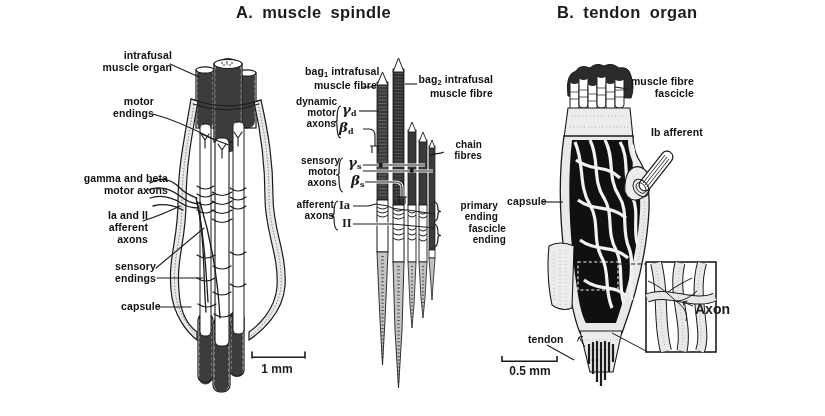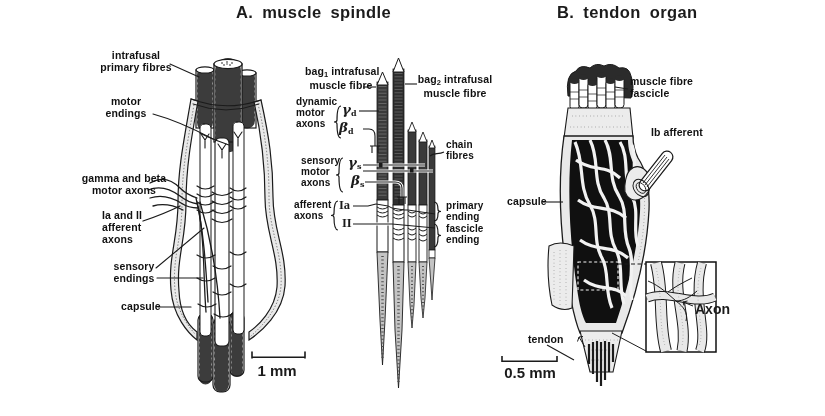--- a/index.html
+++ b/index.html
@@ -1,29 +1,29 @@
 <!DOCTYPE html>
 <html><head>
 <meta charset="utf-8">
 <style>
   html,body{margin:0;padding:0;background:#fff;}
   #canvas{position:relative;width:825px;height:416px;background:#fff;overflow:hidden;
           font-family:"Liberation Sans",sans-serif;color:#1b1b1b;}
   #art{position:absolute;left:0;top:0;}
   .title{position:absolute;font-size:16.5px;font-weight:700;letter-spacing:.4px;word-spacing:4px;white-space:nowrap;}
   .lbl{position:absolute;font-size:10.5px;font-weight:700;line-height:1.14;letter-spacing:.1px;color:#111;}
-  .lbl .ln{white-space:nowrap;}
+  .lbl .ln{white-space:nowrap;text-align:right;}
   .ctr{text-align:center;}
   .sm{font-size:10px;line-height:1.1;}
   .greek{position:absolute;font-family:"DejaVu Serif",serif;font-style:italic;font-weight:700;font-size:13.5px;line-height:1;}
   .greek sub{font-size:8px;font-style:normal;font-weight:700;vertical-align:-2px;}
   .roman{position:absolute;font-family:"Liberation Serif",serif;font-weight:700;font-size:12.5px;line-height:1;}
   .sub{font-size:7.5px;vertical-align:-2px;}
   .tiny{position:absolute;font-size:14px;font-weight:700;}
-  .scale{position:absolute;font-size:15px;font-weight:700;text-align:center;white-space:nowrap;}
+  .scale{position:absolute;font-size:12px;font-weight:700;text-align:center;white-space:nowrap;}
 </style>
 </head>
 <body>
 
 <div id="canvas">
 
 <svg id="art" width="825" height="416" viewBox="0 0 825 416">
 
   <g stroke-linecap="round">
 
@@ -325,21 +325,21 @@
       <path d="M547,345 L574,360"></path>
     </g>
   </g>
 </svg>
 
 <div class="title" style="left:557px;top:3px">B. tendon organ</div>
 <div class="title" style="left:236px;top:3px">A. muscle spindle</div>
 
 <div class="lbl ctr" style="left:100px;top:50px;width:72px">
   <div class="ln">intrafusal</div>
-  <div class="ln">primary fibres</div>
+  <div class="ln">muscle organ</div>
 </div>
 <div class="lbl ctr" style="left:98px;top:96px;width:56px">
   <div class="ln">motor</div>
   <div class="ln">endings</div>
 </div>
 <div class="lbl ctr" style="left:80px;top:173px;width:88px">
   <div class="ln">gamma and beta</div>
   <div class="ln">motor axons</div>
 </div>
 <div class="lbl" style="left:102px;top:210px;width:46px">

